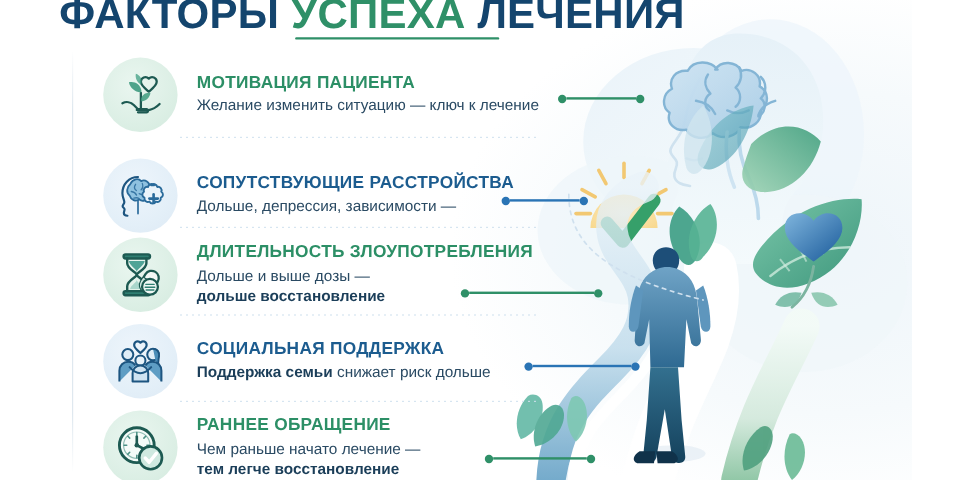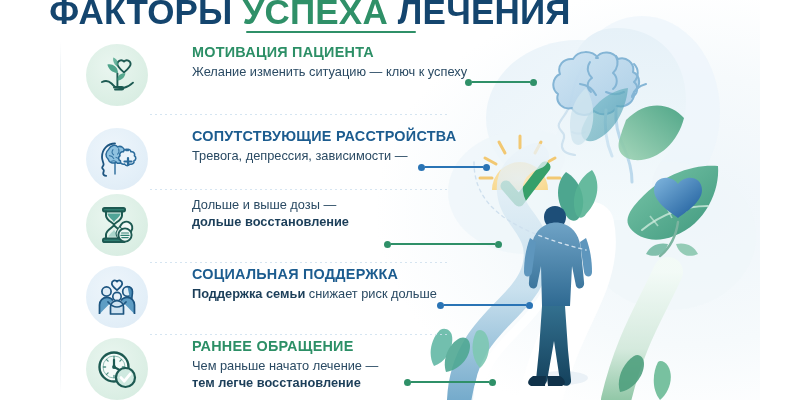--- a/index.html
+++ b/index.html
@@ -52,22 +52,21 @@
 
   
   .items { position: absolute; left: 0; top: 0; width: 560px; height: 400px; }
 
   .item {
     position: absolute;
     left: 86px;
     width: 470px;
     height: 70px;
     display: flex;
-    align-items: flex-start;
-    gap: 28px;
+    align-items: center;
   }
   .item.i0 { top: 44px; }
   .item.i1 { top: 128px; }
   .item.i2 { top: 194px; }
   .item.i3 { top: 266px; }
   .item.i4 { top: 338px; }
 
   .icon-badge {
     position: relative;
     flex: 0 0 auto;
@@ -352,21 +351,21 @@
             <path d="M20 35.5c3 .4 7 .6 10 .2 3.6-.5 6.4-2.4 9-5"></path>
           </g>
           <path d="M23 21c-4.5-.4-8.5-3.4-9.6-8.4 5-1.2 9.6 2 10.4 6.6.2 1.2-.2 1.9-.8 1.8Z" fill="#3e9b7f" opacity=".9"></path>
           <path d="M24.2 28.6c3.6-.6 6.7-3.3 7.2-7.3-4-.6-7.6 1.9-8 5.7-.1 1.1.2 1.7.8 1.6Z" fill="#3e9b7f" opacity=".85"></path>
           <path d="M22.6 14c-2.6-2-4-5.2-3.4-8.6 3.4 1 5.4 4.4 4.6 7.7-.2 1-.8 1.3-1.2.9Z" fill="#4aa489" opacity=".8"></path>
         </svg>
       </div>
       <div class="texts">
         <div class="item-title green">МОТИВАЦИЯ ПАЦИЕНТА</div>
         <div class="item-sub">
-          <span>Желание изменить ситуацию — ключ к успеху</span>
+          <span>Желание изменить ситуацию — ключ к лечение</span>
         </div>
       </div>
     </div>
 
     <div class="item i1">
       <div class="icon-badge blue">
         <svg width="46" height="46" viewBox="0 0 46 46">
           <g fill="none" stroke="#1d5580" stroke-width="1.8" stroke-linecap="round" stroke-linejoin="round">
             <path d="M21 7.5C13.5 7.5 8 13.5 8 21c0 3.6 1.6 5.4 1.6 7.6 0 1.4-1.4 2-1.4 3.2 0 1.2 1.6 1.4 1.6 2.6 0 1.4-.6 2-.6 3.2 0 1.4 1.4 2.2 3 2.2"></path>
           </g>
@@ -383,21 +382,21 @@
           <path d="M37 14.4c1.6-1.8 4.6-1 5 1.4 2.4-.6 4.4 1.8 3.4 4 2 1.2 1.8 4.2-.4 5 .4 2.4-2 4.2-4.2 3.2-1 2.2-4.2 2.2-5.2 0-2.2 1-4.6-.8-4.2-3.2-2.2-.8-2.4-3.8-.4-5-1-2.2 1-4.6 3.4-4 .4-2.4 3.4-3.2 5-1.4Z" transform="translate(-5,0)" fill="#eaf4fb" stroke="#2a6b9b" stroke-width="1.6" stroke-linejoin="round"></path>
           <g stroke="#2a6b9b" stroke-width="2.2" stroke-linecap="round">
             <line x1="34" y1="22" x2="34" y2="29"></line>
             <line x1="30.5" y1="25.5" x2="37.5" y2="25.5"></line>
           </g>
         </svg>
       </div>
       <div class="texts">
         <div class="item-title blue">СОПУТСТВУЮЩИЕ РАССТРОЙСТВА</div>
         <div class="item-sub">
-          <span>Тревога, депрессия, зависимости —</span>
+          <span>Дольше, депрессия, зависимости —</span>
         </div>
       </div>
     </div>
 
     <div class="item i2">
       <div class="icon-badge green">
         <svg width="46" height="46" viewBox="0 0 46 46">
           <g fill="none" stroke="#1d5a52" stroke-width="2" stroke-linecap="round" stroke-linejoin="round">
             <rect x="9" y="6" width="22" height="3.4" rx="1.6" fill="#2f7f72"></rect>
             <rect x="9" y="36.6" width="22" height="3.4" rx="1.6" fill="#2f7f72"></rect>
@@ -413,20 +412,21 @@
           </g>
           <circle cx="31" cy="33" r="6.6" fill="#eef7f4" stroke="#1d5a52" stroke-width="1.9"></circle>
           <g stroke="#2f7f72" stroke-width="1.2" stroke-linecap="round">
             <line x1="27.6" y1="31" x2="34.4" y2="31"></line>
             <line x1="27" y1="33.4" x2="35" y2="33.4"></line>
             <line x1="27.8" y1="35.6" x2="34.2" y2="35.6"></line>
           </g>
         </svg>
       </div>
       <div class="texts">
+        <div class="item-title green">ДЛИТЕЛЬНОСТЬ ЗЛОУПОТРЕБЛЕНИЯ</div>
         <div class="item-sub">
           <span>Дольше и выше дозы —</span>
           <span class="line2">дольше восстановление</span>
         </div>
       </div>
     </div>
 
     <div class="item i3">
       <div class="icon-badge blue">
         <svg width="46" height="46" viewBox="0 0 46 46">

